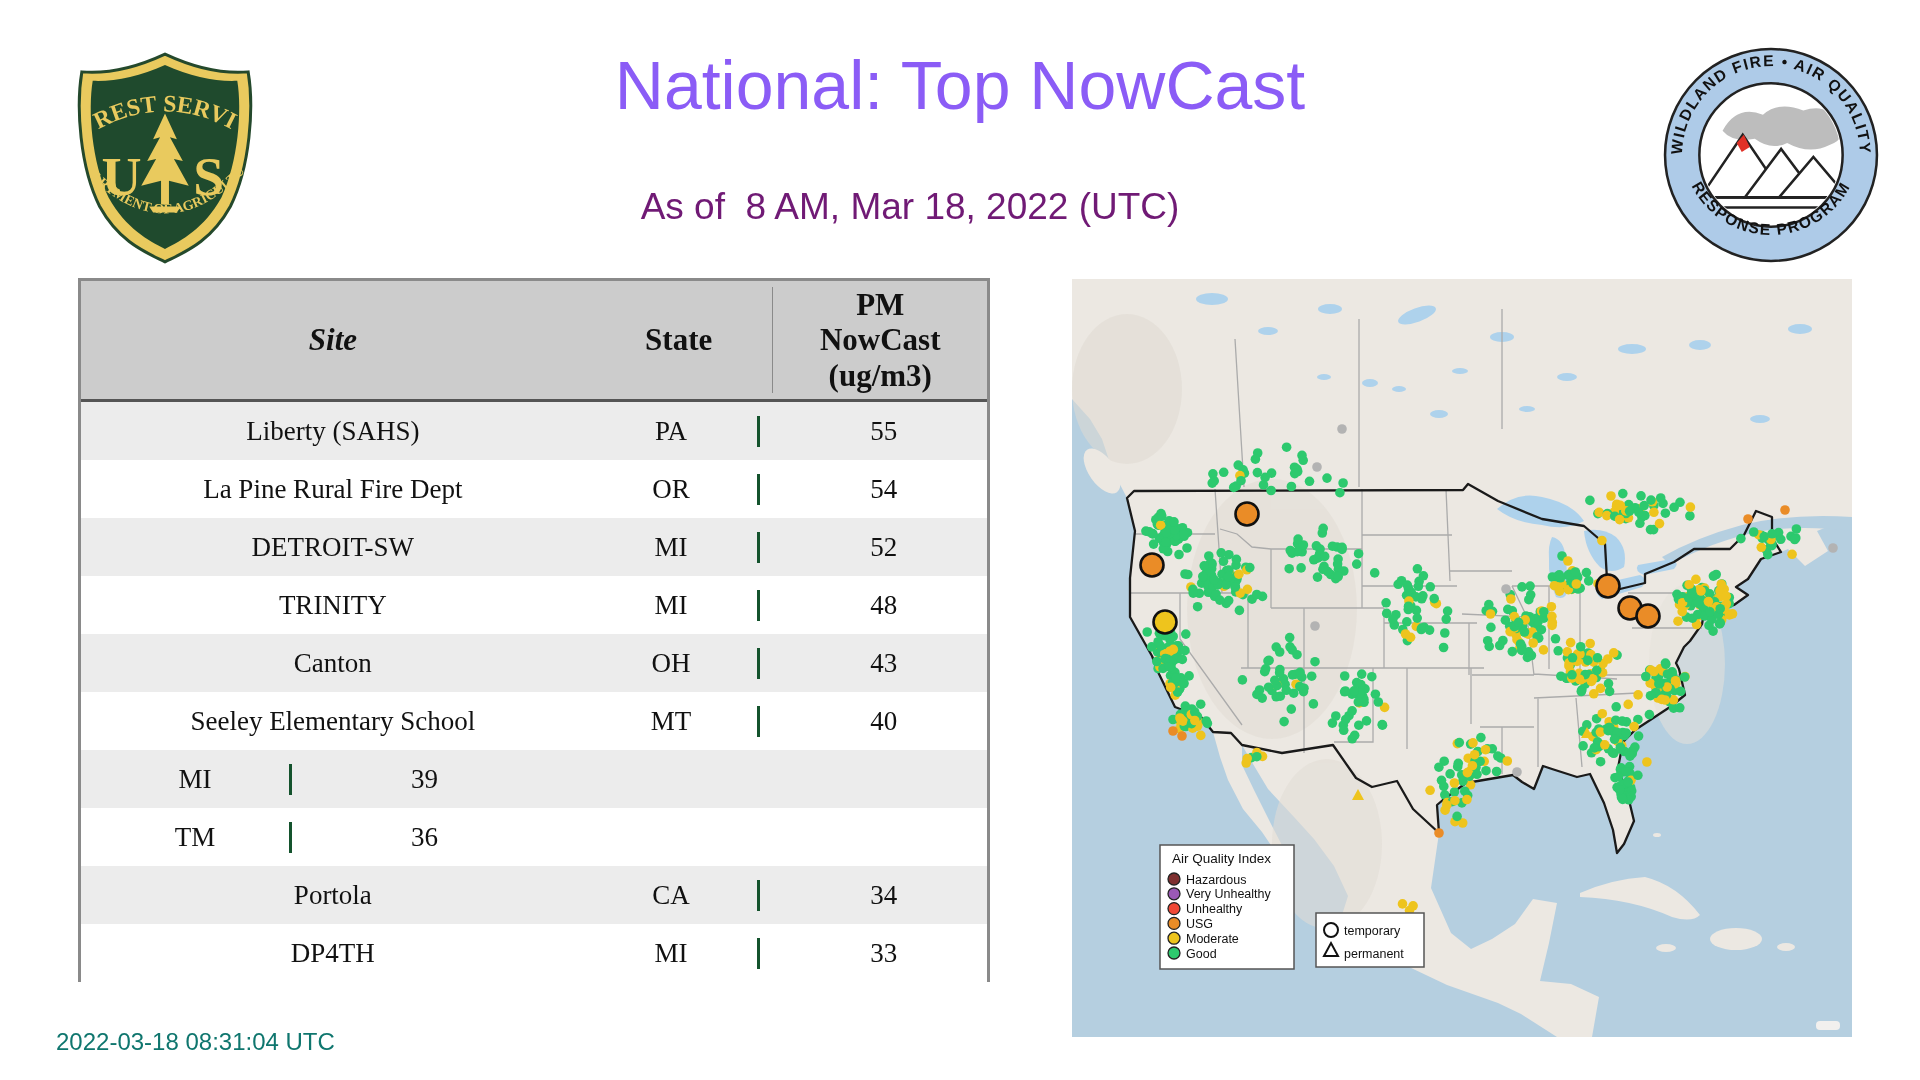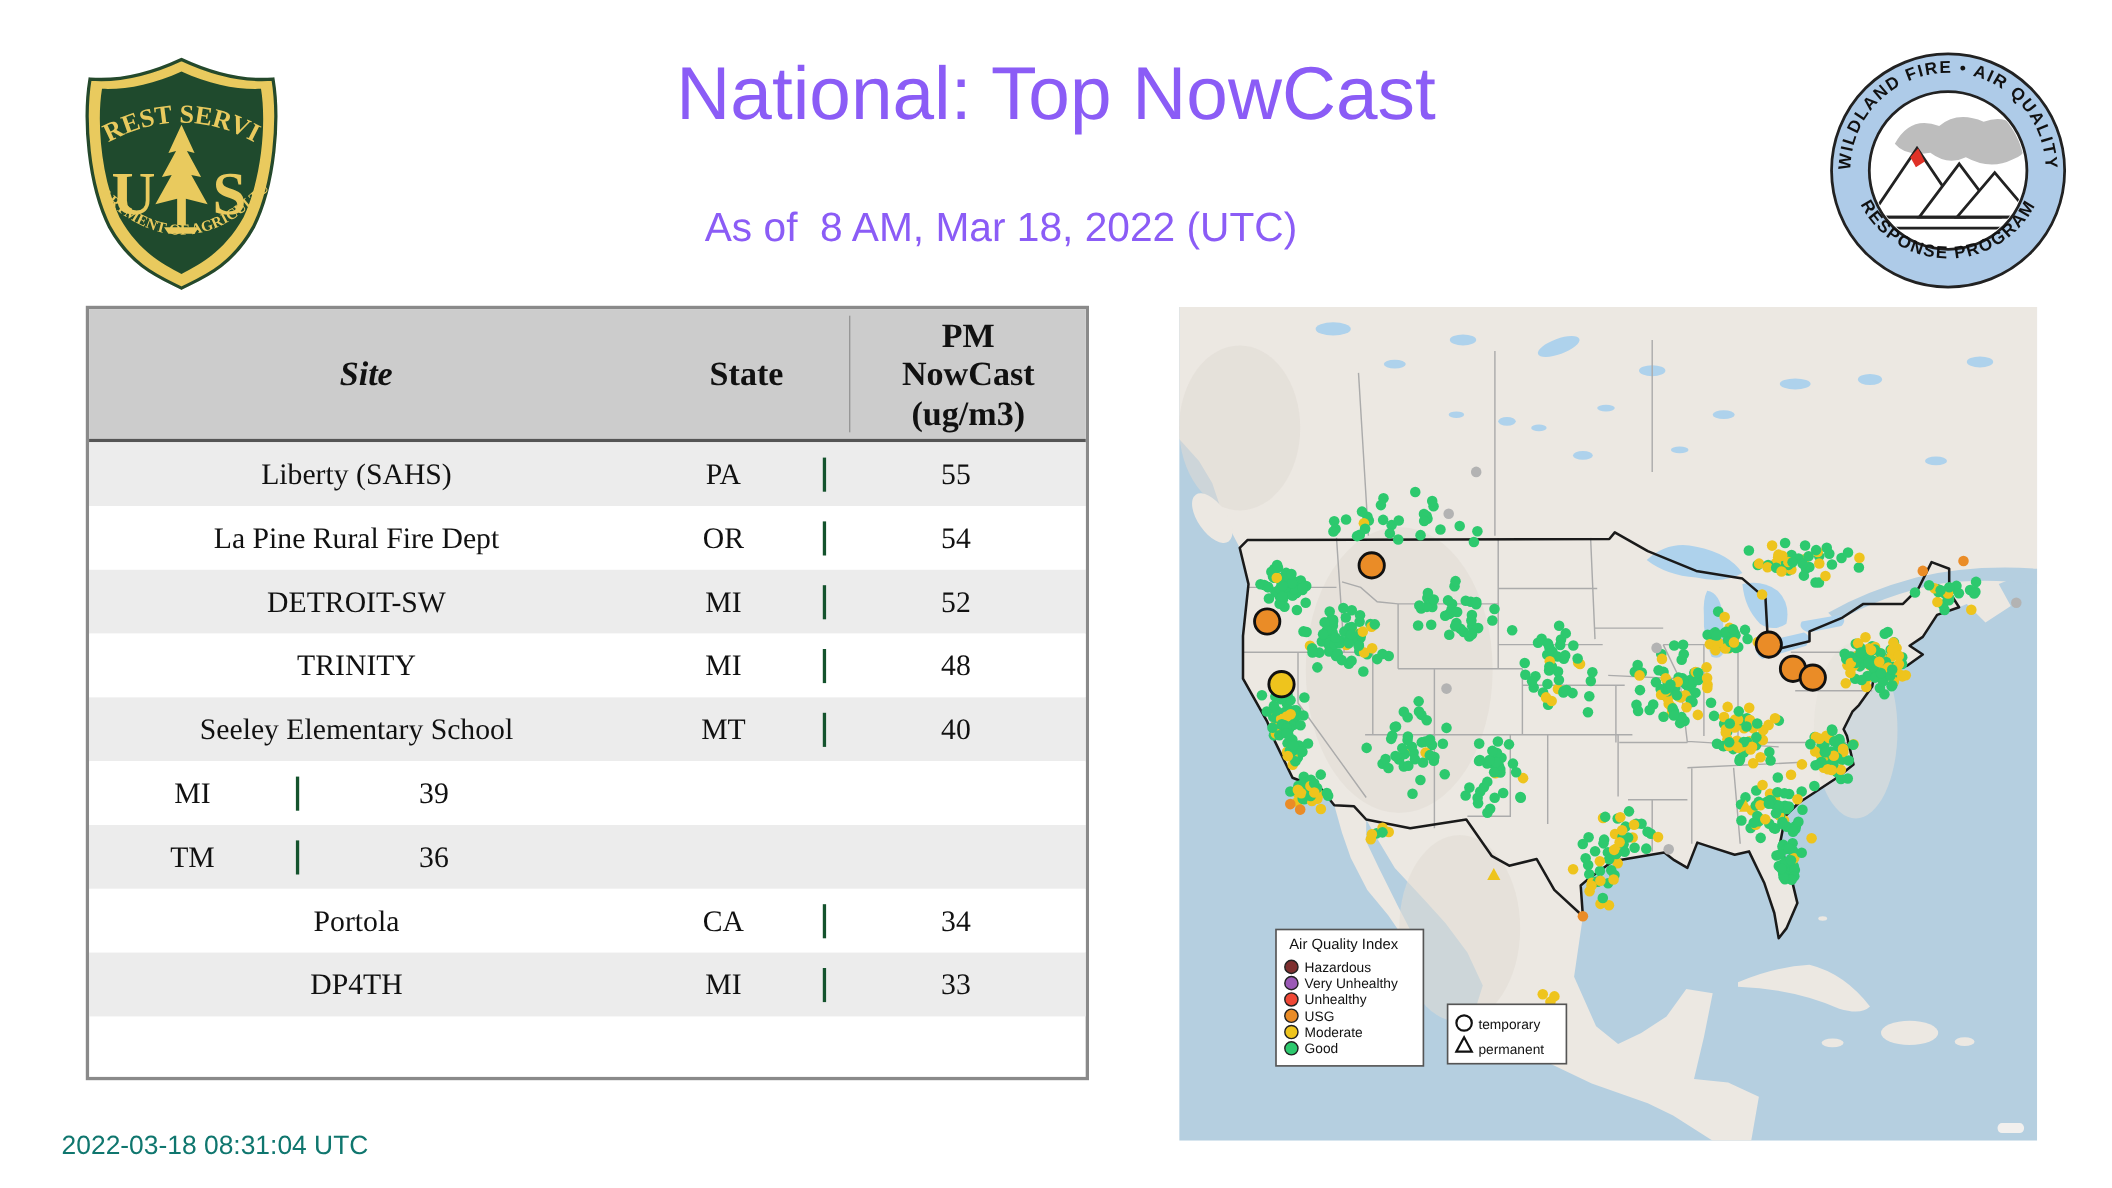--- a/index.html
+++ b/index.html
@@ -2,39 +2,39 @@
 <html><head>
 <meta charset="utf-8">
 <style>
   html,body{margin:0;padding:0;background:#fff;}
   #stage{position:relative;width:1920px;height:1080px;background:#ffffff;overflow:hidden;
          font-family:"Liberation Sans",sans-serif;}
   
   #title{position:absolute;left:0;top:46px;width:1920px;text-align:center;
          font-size:68px;color:#8b5cf6;letter-spacing:0px;}
   #subtitle{position:absolute;left:0;top:186px;width:1820px;text-align:center;
-         font-size:37px;color:#8b5cf6;white-space:pre;}
+         font-size:37px;color:#701a75;white-space:pre;}
   
   #fs-logo{position:absolute;left:66px;top:48px;width:198px;height:218px;}
   #wf-logo{position:absolute;left:1660px;top:44px;width:222px;height:222px;}
   
   #top-table{position:absolute;left:78px;top:278px;width:912px;height:704px;
              border:3px solid #8a8a8a;box-sizing:border-box;background:#fff;
              font-family:"Liberation Serif",serif;}
   #thead{display:flex;height:121px;background:#cccccc;border-bottom:3px solid #555;
          box-sizing:border-box;align-items:center;font-weight:bold;font-size:31px;color:#111;}
   .th{text-align:center;}
   .th-site{width:505px;font-style:italic;}
   .th-state{width:188px;}
   .th-value{width:215px;border-left:1px solid #8a8a8a;box-sizing:border-box;
             line-height:1.13;white-space:pre-line;}
   .tr{display:flex;height:58px;align-items:center;font-size:27px;color:#111;}
   .tr:nth-child(odd){background:#ececec;}
   .tr:nth-child(even){background:#ffffff;}
-  .td{text-align:center;}
+  .td{text-align:center;padding-left:20px;}
   .td-site{width:505px;}
   .td-state{width:188px;}
   .td-value{width:248px;border-left:3px solid #14532d;box-sizing:border-box;}
   
   #timestamp{position:absolute;left:56px;top:1028px;font-size:24px;color:#0f766e;}
   
   #map{position:absolute;left:1072px;top:279px;width:780px;height:758px;}
   .lg-label{font-family:"Liberation Sans",sans-serif;font-size:12.5px;fill:#111;}
   .lg-title{font-family:"Liberation Sans",sans-serif;font-size:13.5px;fill:#111;}
   
@@ -119,20 +119,25 @@
         </div>
         <div class="tr">
           <div class="td td-site">DETROIT-SW</div>
           <div class="td td-state">MI</div>
           <div class="td td-value">52</div>
         </div>
         <div class="tr">
           <div class="td td-site">TRINITY</div>
           <div class="td td-state">MI</div>
           <div class="td td-value">48</div>
+        </div>
+        <div class="tr">
+          <div class="td td-site">Canton</div>
+          <div class="td td-state">OH</div>
+          <div class="td td-value">43</div>
         </div>
         <div class="tr">
           <div class="td td-site">Seeley Elementary School</div>
           <div class="td td-state">MT</div>
           <div class="td td-value">40</div>
         </div>
         <div class="tr">
           <div class="td td-state">MI</div>
           <div class="td td-value">39</div>
         </div>

